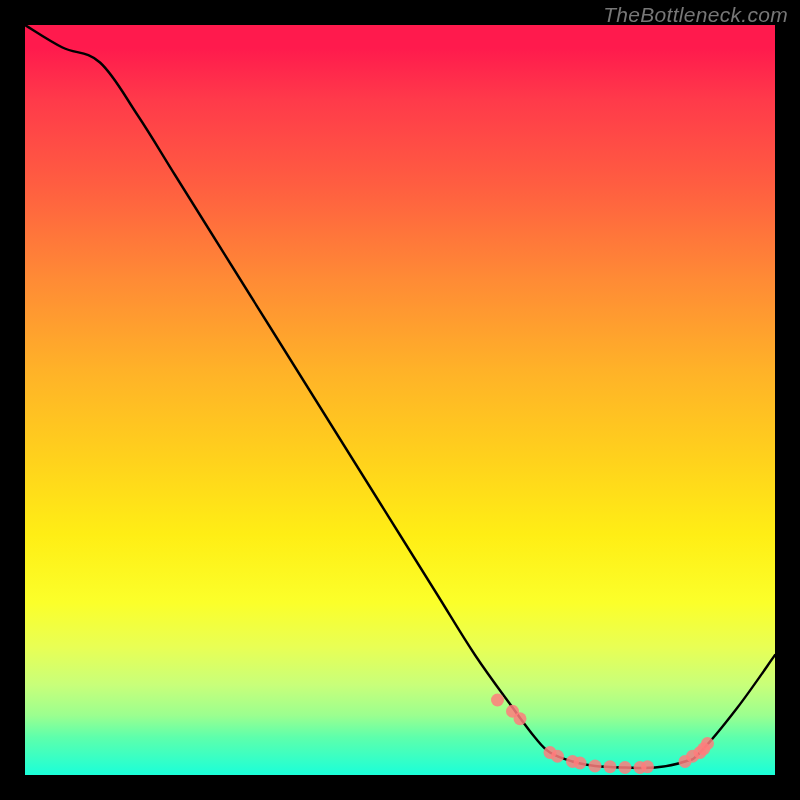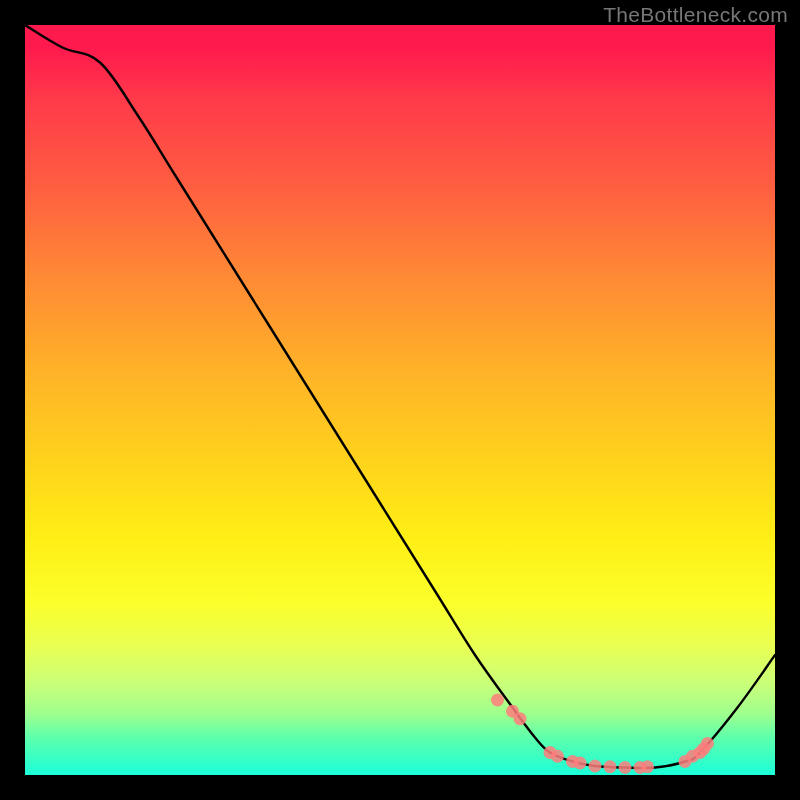--- a/index.html
+++ b/index.html
@@ -11,20 +11,21 @@
     overflow: hidden;
     font-family: Arial, Helvetica, sans-serif;
   }
   .frame {
     position: absolute;
     top: 0;
     left: 0;
     width: 800px;
     height: 800px;
     background: #000;
+    font-style: italic;
   }
   .plot-area {
     position: absolute;
     top: 25px;
     left: 25px;
     width: 750px;
     height: 750px;
     overflow: hidden;
   }
   .gradient {

